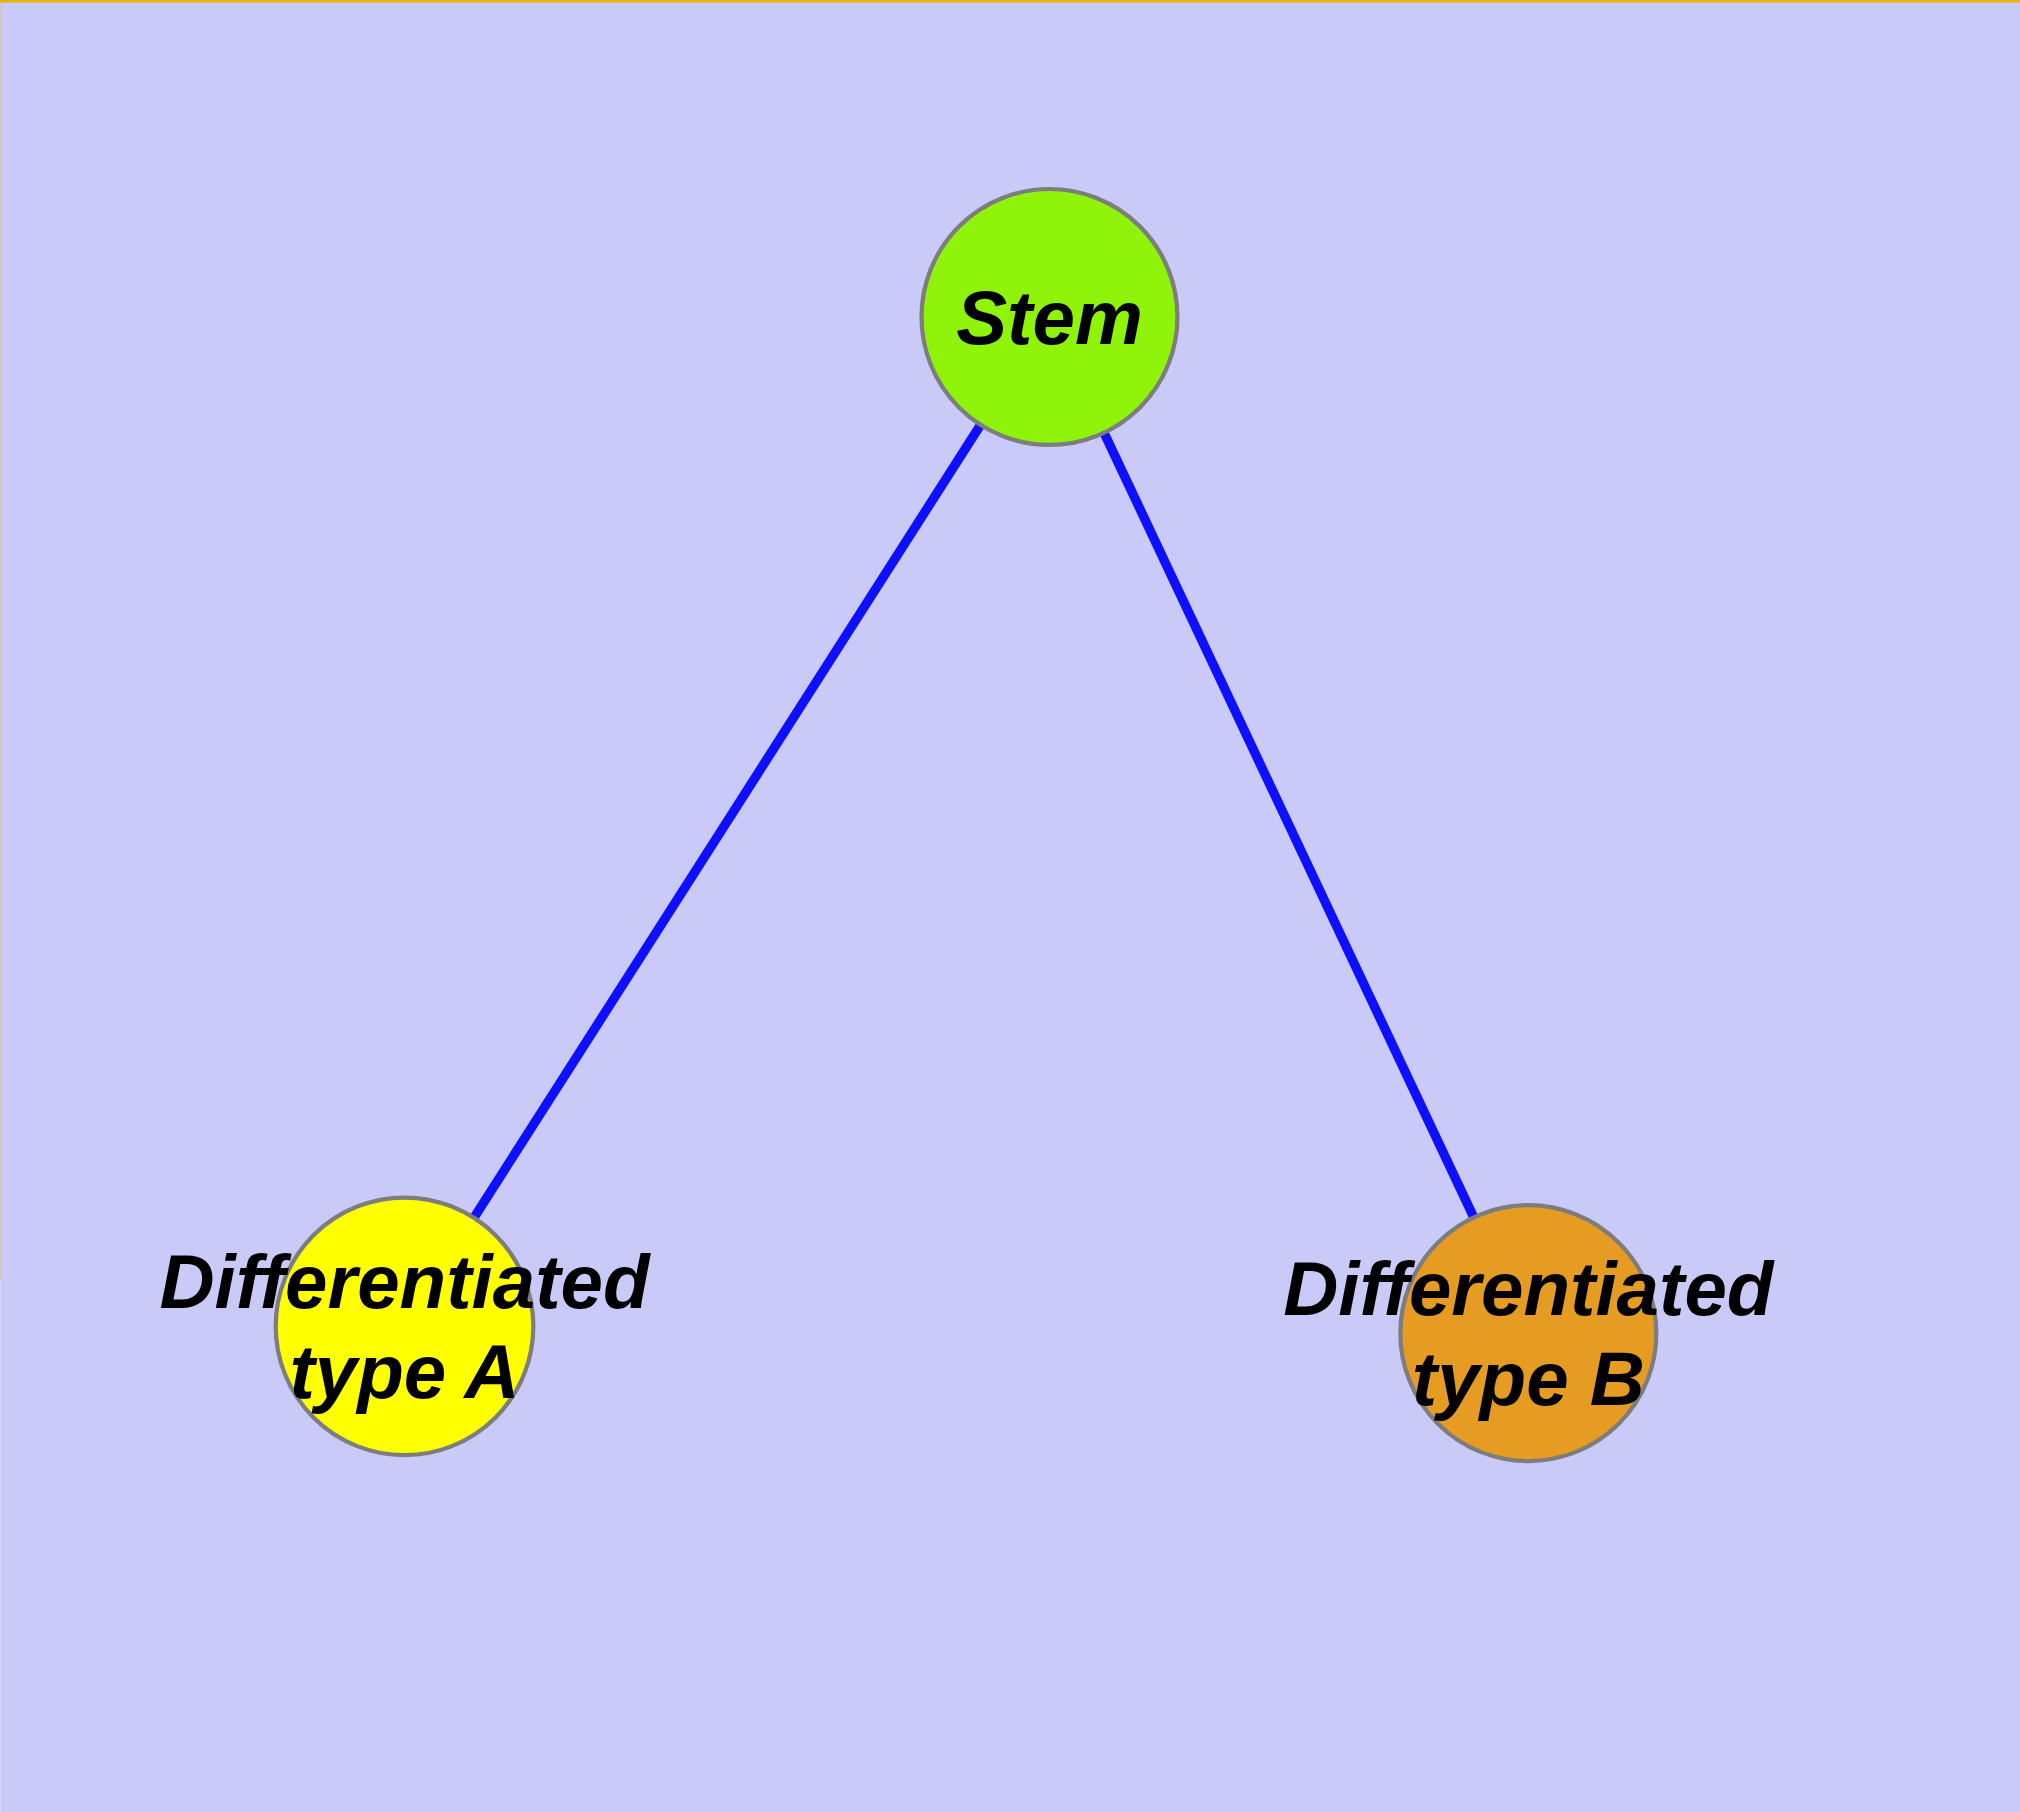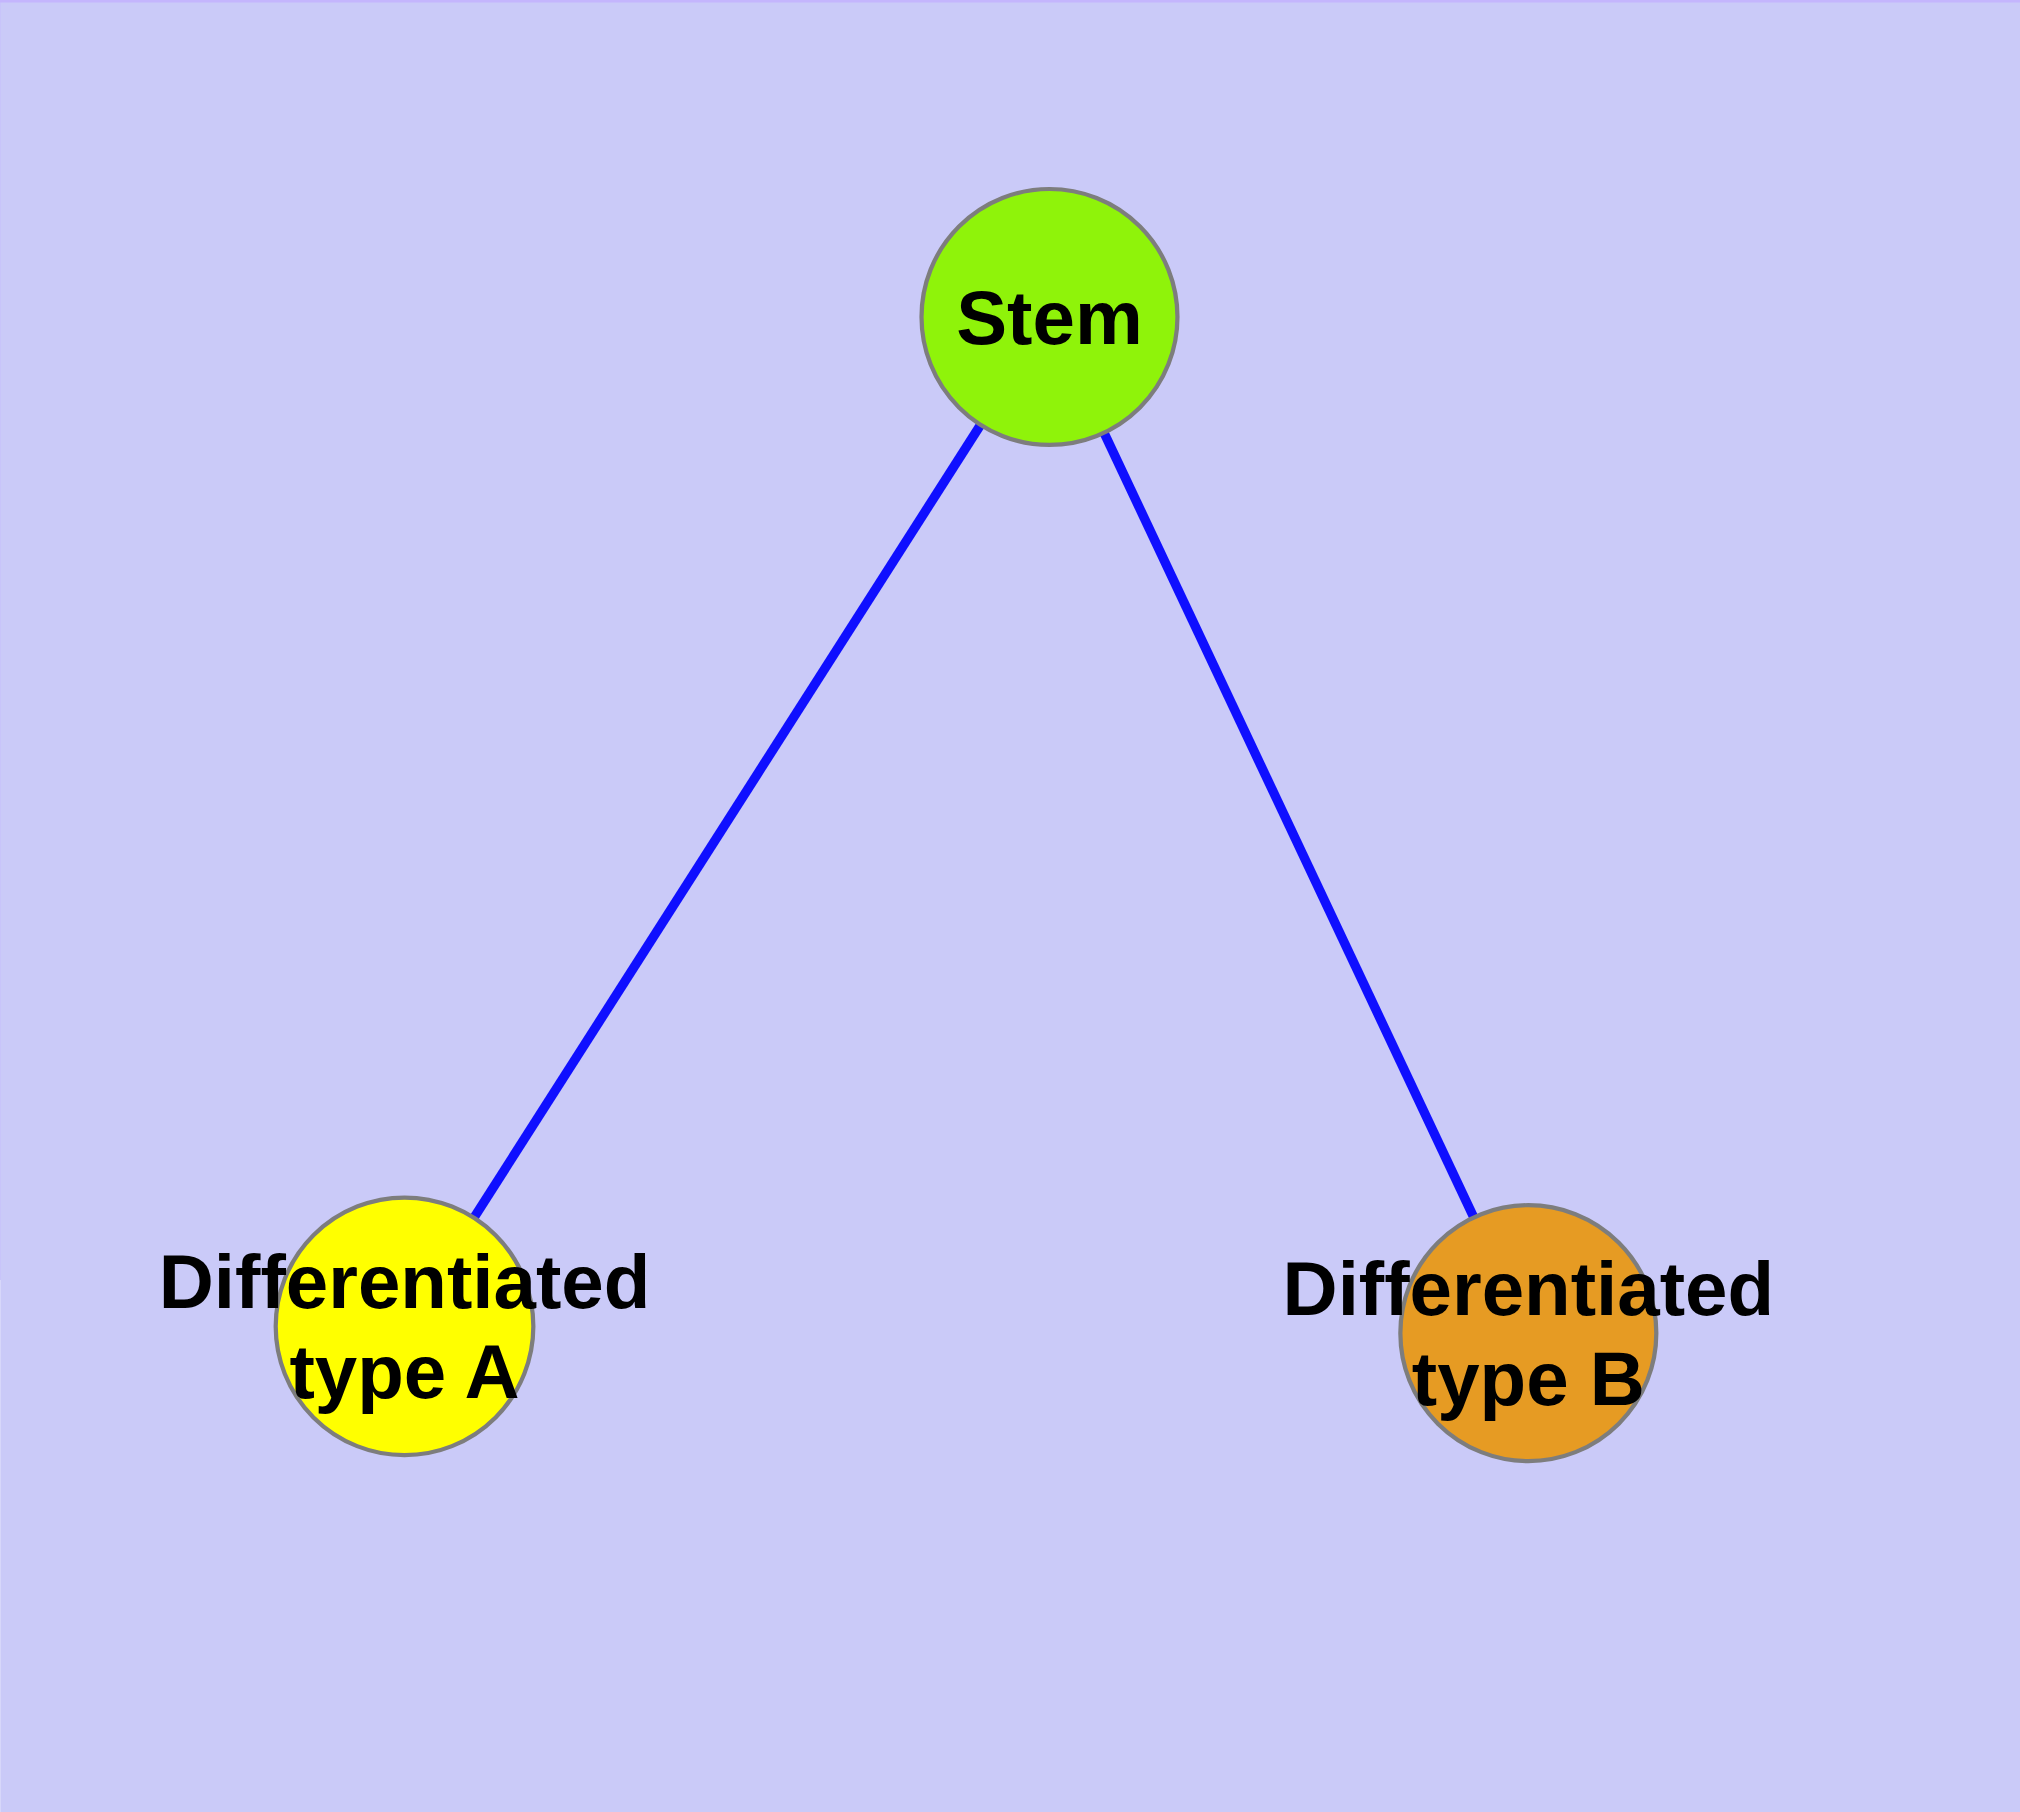--- a/index.html
+++ b/index.html
@@ -7,21 +7,22 @@
     padding: 0;
     background: #ffffff;
     width: 2021px;
     height: 1812px;
     overflow: hidden;
   }
   .stage {
     position: relative;
     width: 2021px;
     height: 1280px;
-    background: #c4b5fd;
+    background: #eab308;
+    font-style: italic;
   }
   svg.graph {
     display: block;
     width: 2021px;
     height: 1812px;
   }
   svg.graph text {
     font-family: "Liberation Sans", "DejaVu Sans", sans-serif;
     font-weight: bold;
     font-size: 90px;

